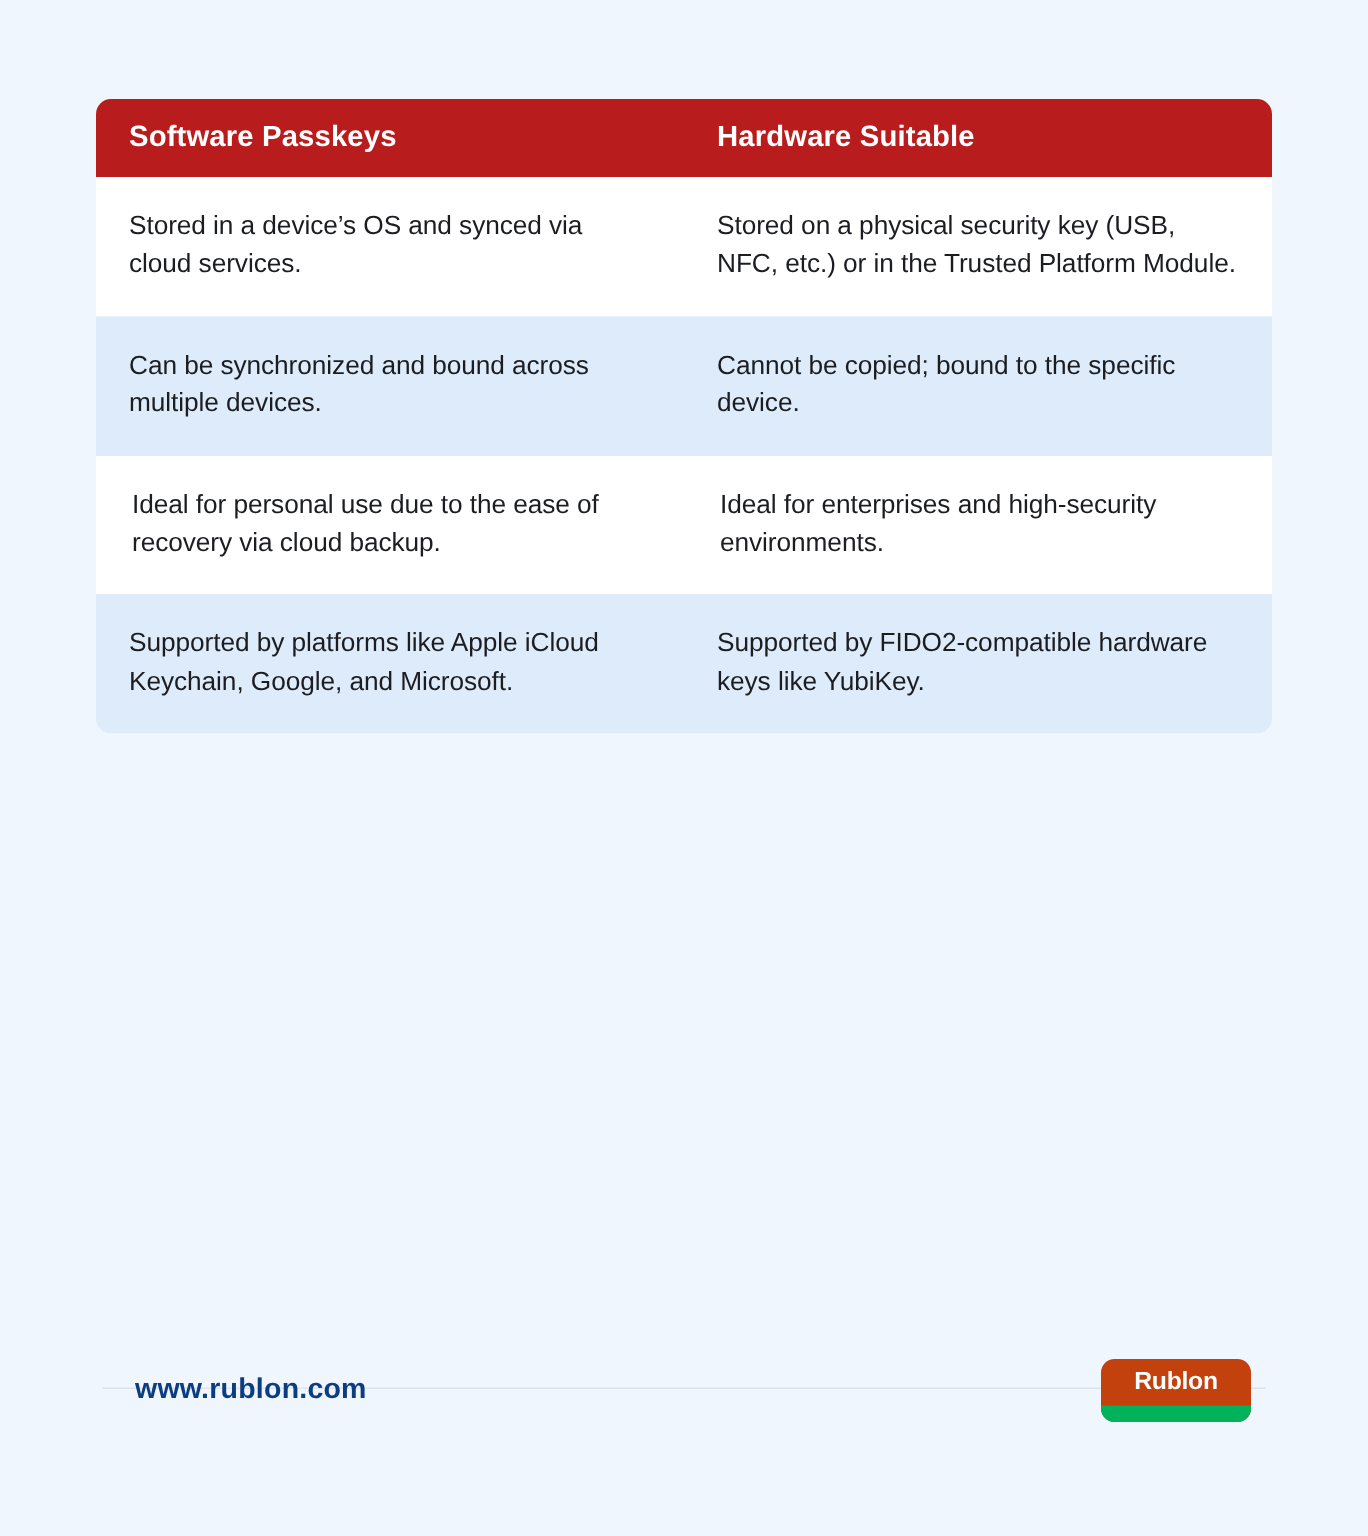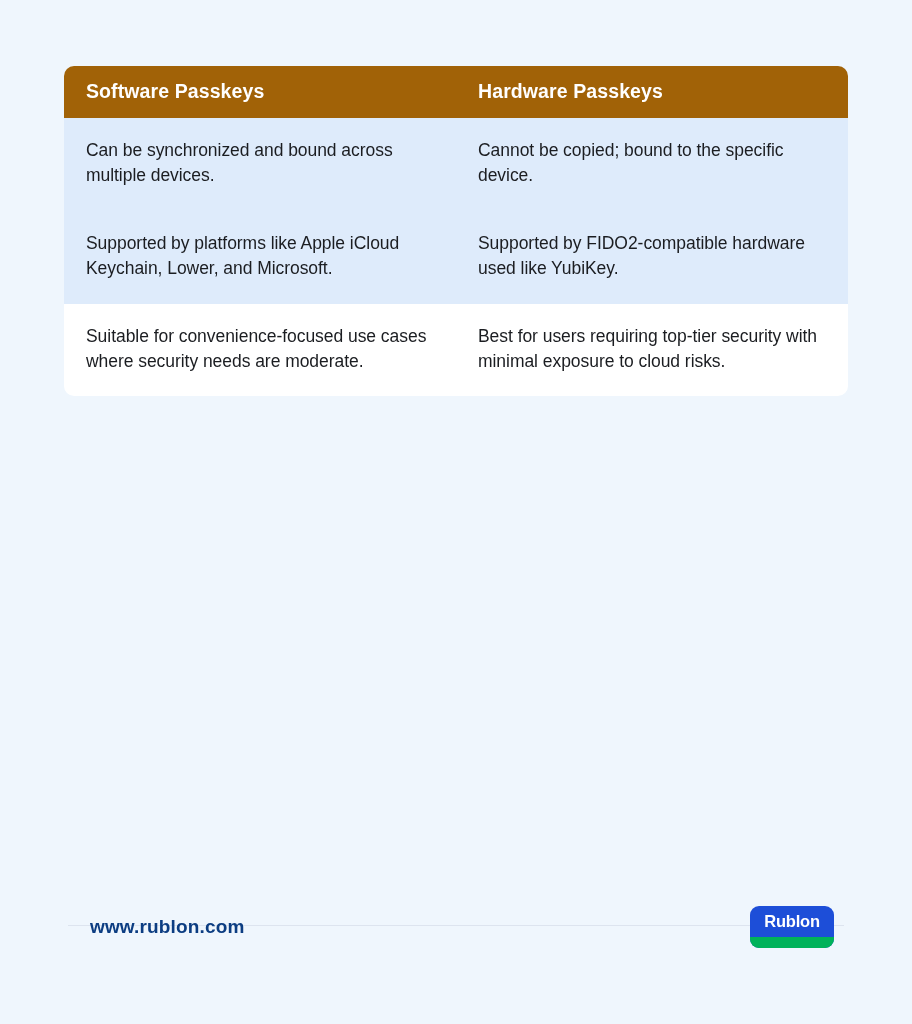--- a/index.html
+++ b/index.html
@@ -28,21 +28,21 @@
     width: 784px;
     border-radius: 10px;
     overflow: hidden;
   }
   .table {
     width: 100%;
     border-collapse: collapse;
     table-layout: fixed;
   }
   .table th {
-    background: #a16207;
+    background: #b91c1c;
     color: #ffffff;
     text-align: left;
     font-size: 19.5px;
     font-weight: bold;
     letter-spacing: 0.1px;
     padding: 14px 0 15px 22px;
     height: 23px;
     box-sizing: content-box;
   }
   .table td {
@@ -90,24 +90,24 @@
   }
   .site-url {
     font-size: 19px;
     font-weight: bold;
     color: #0c3d82;
     letter-spacing: 0.15px;
     padding-left: 26px;
   }
   .logo {
     position: relative;
-    width: 84px;
+    width: 100px;
     height: 42px;
     border-radius: 9px;
-    background: #1d4ed8;
+    background: #c2410c;
     overflow: hidden;
     margin-right: 14px;
     flex: none;
   }
   .logo .green-strip {
     position: absolute;
     left: 0;
     bottom: 0;
     width: 100%;
     height: 11px;
@@ -135,46 +135,54 @@
 
   <div class="table-wrap">
     <table class="table">
       <colgroup>
         <col class="c1">
         <col class="c2">
       </colgroup>
       <thead>
         <tr>
           <th>Software Passkeys</th>
-          <th>Hardware Passkeys</th>
+          <th>Hardware Suitable</th>
         </tr>
       </thead>
       <tbody>
+        <tr class="plain">
+          <td>
+              <span class="cell-text">Stored in a device’s OS and synced via cloud services.</span>
+            </td>
+          <td>
+              <span class="cell-text">Stored on a physical security key (USB, NFC, etc.) or in the Trusted Platform Module.</span>
+            </td>
+        </tr>
         <tr class="shade">
           <td>
               <span class="cell-text">Can be synchronized and bound across multiple devices.</span>
             </td>
           <td>
               <span class="cell-text">Cannot be copied; bound to the specific device.</span>
             </td>
         </tr>
+        <tr class="plain indent">
+          <td>
+              <span class="cell-text">Ideal for personal use due to the ease of recovery via cloud backup.</span>
+            </td>
+          <td>
+              <span class="cell-text">Ideal for enterprises and high-security environments.</span>
+            </td>
+        </tr>
         <tr class="shade">
           <td>
-              <span class="cell-text">Supported by platforms like Apple iCloud Keychain, Lower, and Microsoft.</span>
+              <span class="cell-text">Supported by platforms like Apple iCloud Keychain, Google, and Microsoft.</span>
             </td>
           <td>
-              <span class="cell-text">Supported by FIDO2-compatible hardware used like YubiKey.</span>
-            </td>
-        </tr>
-        <tr class="plain">
-          <td>
-              <span class="cell-text">Suitable for convenience-focused use cases where security needs are moderate.</span>
-            </td>
-          <td>
-              <span class="cell-text">Best for users requiring top-tier security with minimal exposure to cloud risks.</span>
+              <span class="cell-text">Supported by FIDO2-compatible hardware keys like YubiKey.</span>
             </td>
         </tr>
       </tbody>
     </table>
   </div>
 
   <div class="footer-divider"></div>
 
   <div class="footer">
     <div class="site-url">www.rublon.com</div>

